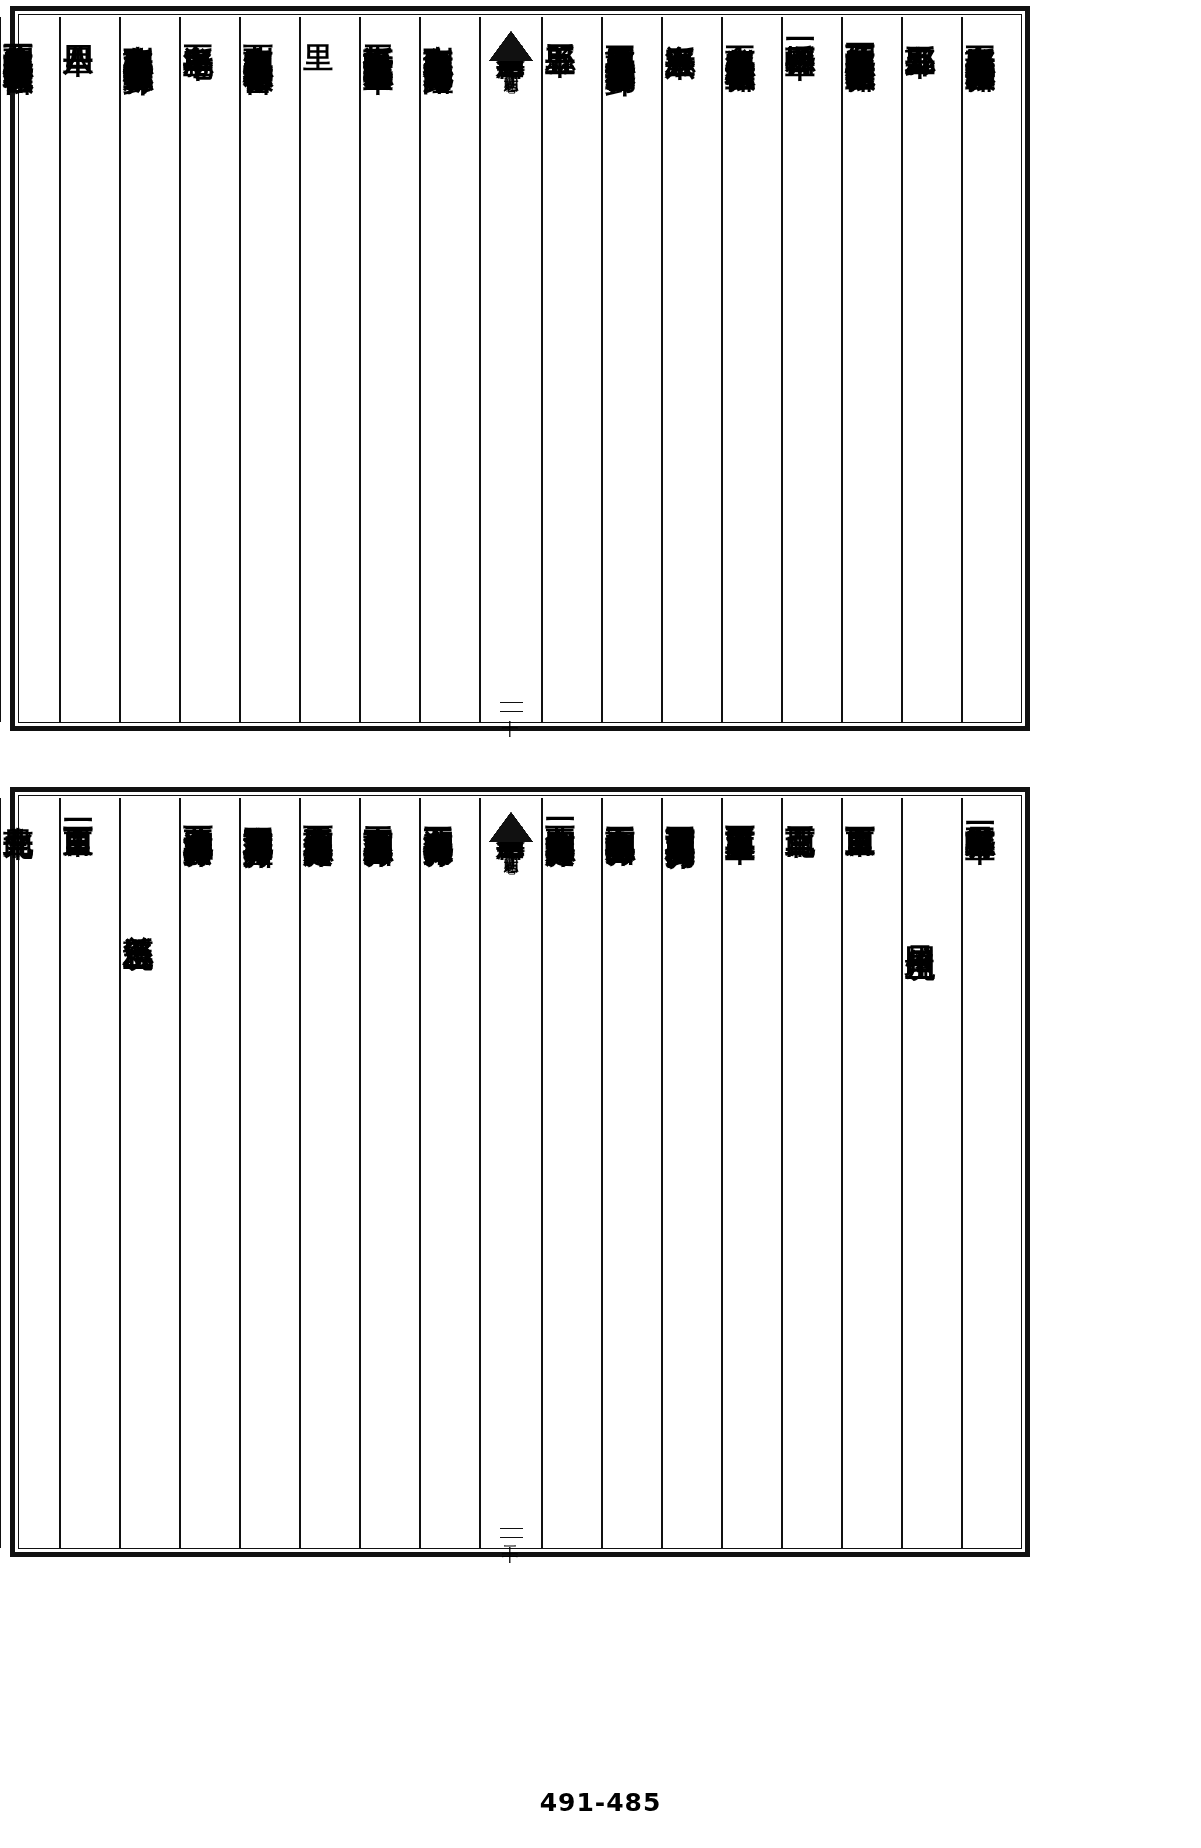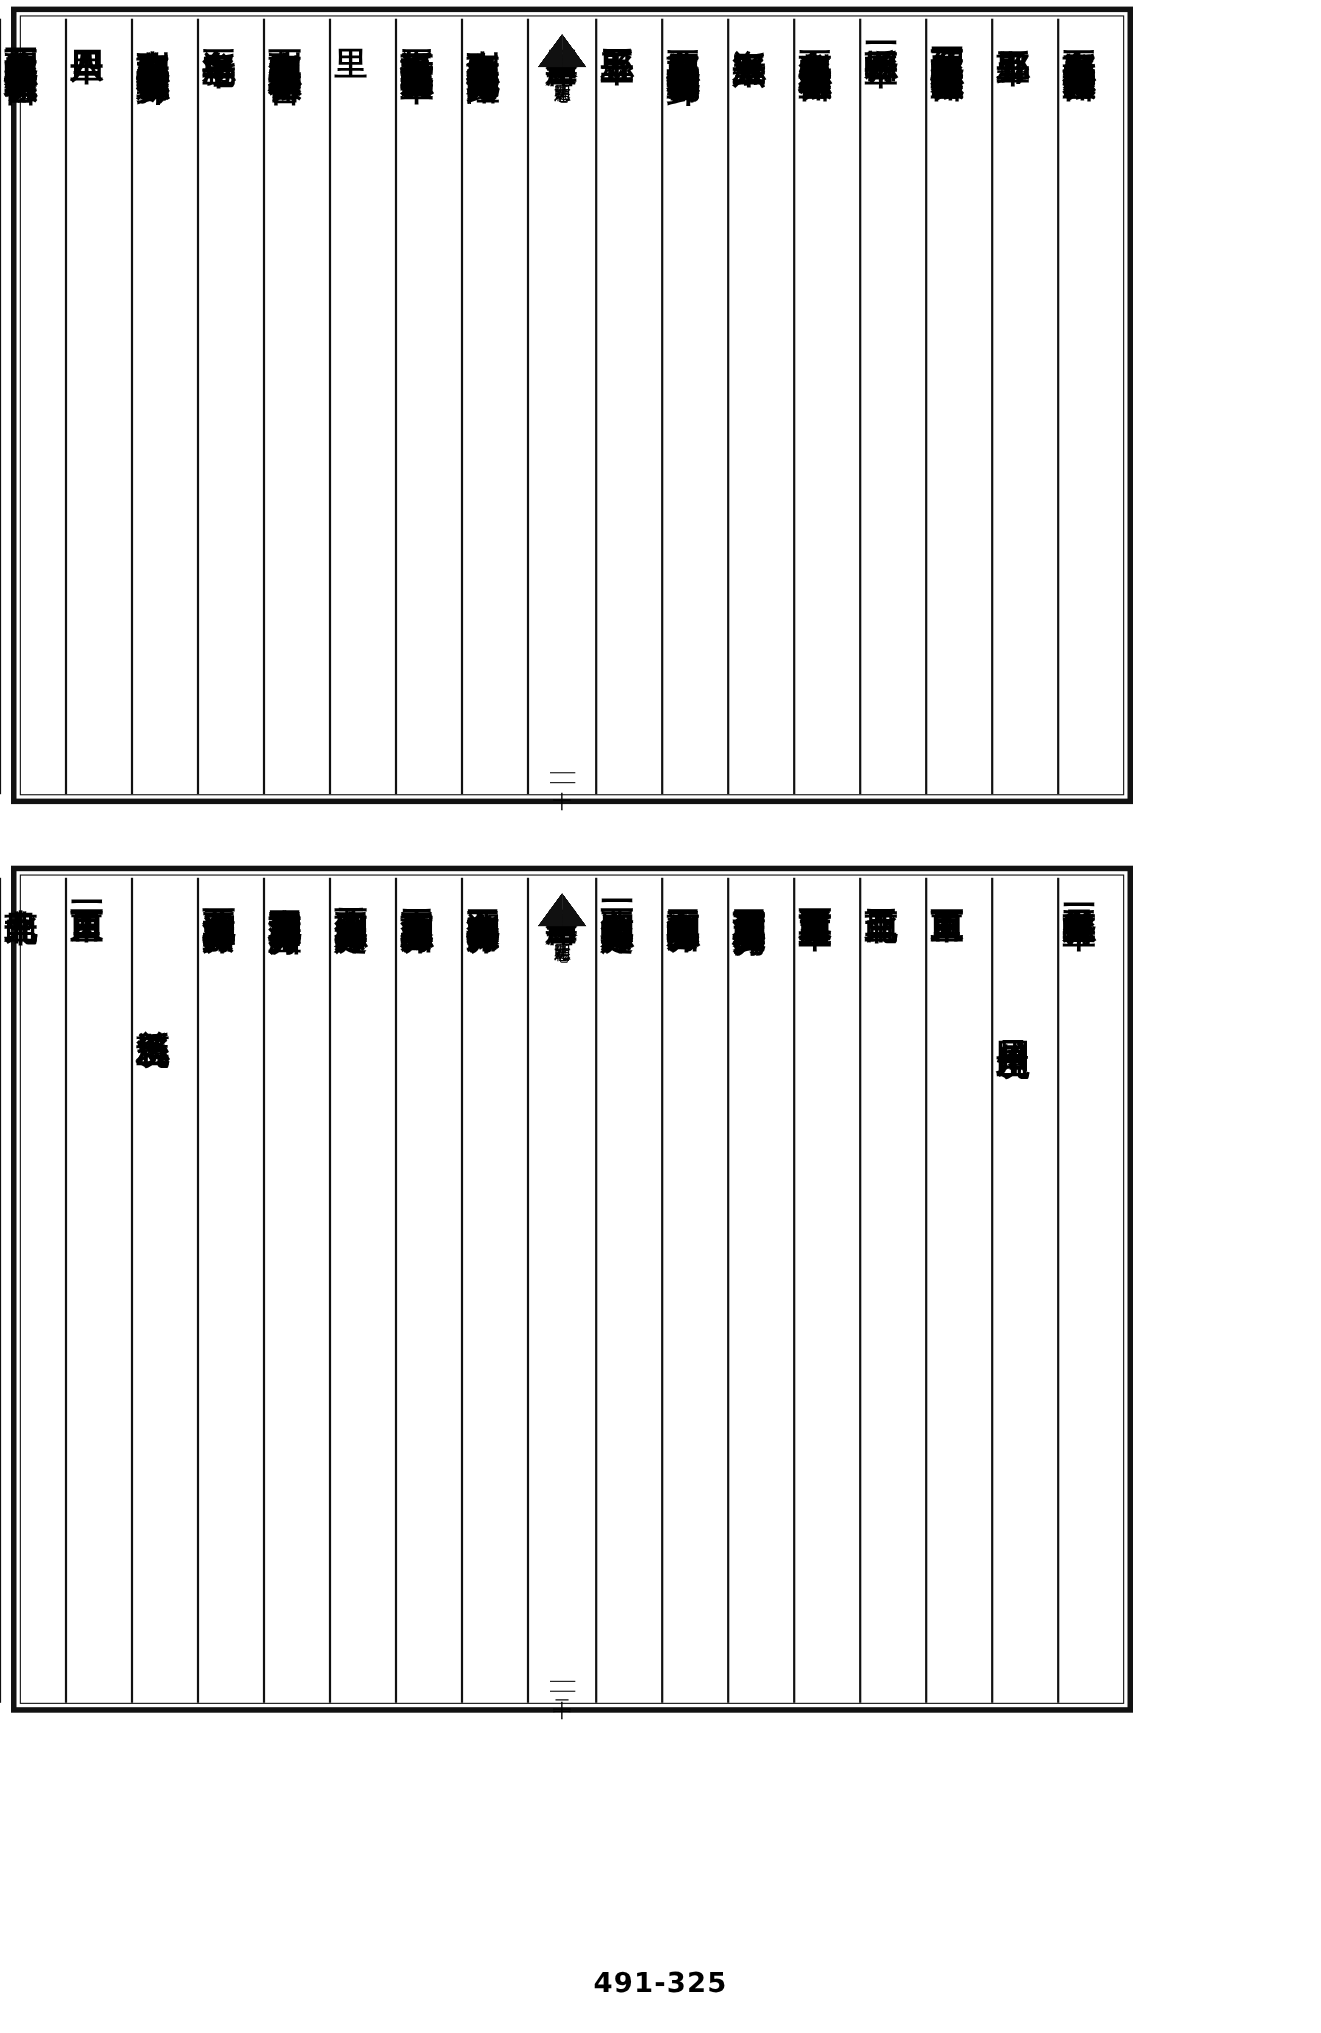--- a/index.html
+++ b/index.html
@@ -292,15 +292,15 @@
       <div class="col">
         <div class="vtext">東西一百里</div>
       </div>
       <div class="col">
         <div class="vtext">南北九十里</div>
       </div>
 
     </div>
   </div>
 
-  <div class="footer-id">491-325</div>
+  <div class="footer-id">491-485</div>
 
 </div>
 
 </body></html>

